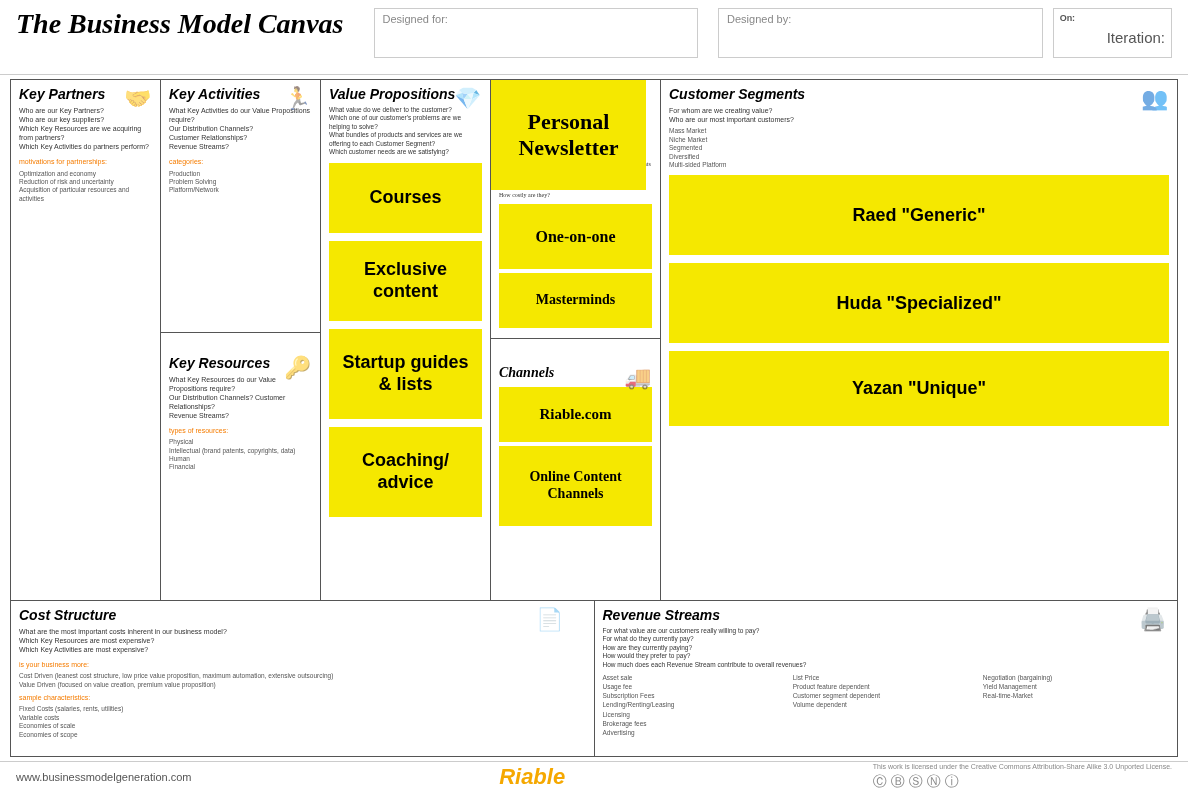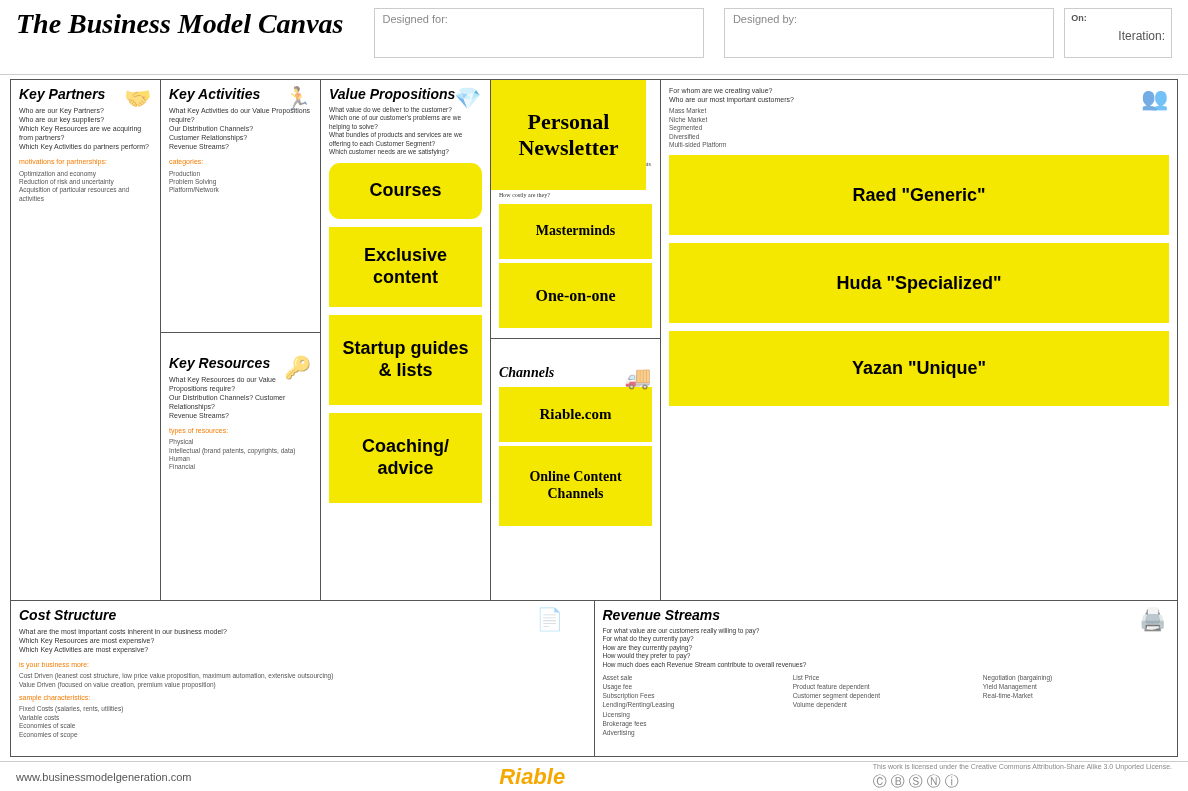--- a/index.html
+++ b/index.html
@@ -292,21 +292,21 @@
       <span style="font-size:11px;color:#888;">Designed for:</span>
     </div>
     <div class="header-spacer"></div>
     <div class="header-designed-by">
       <span style="font-size:11px;color:#888;">Designed by:</span>
     </div>
     <div class="header-meta">
       <div style="font-size:9px;color:#555;font-weight:bold;">
         <span>On:</span>
       </div>
-      <div style="font-size:12px;color:#555;margin-top:6px;margin-left:47px;">
+      <div style="font-size:15px;color:#555;margin-top:6px;margin-left:47px;">
         <span>Iteration:</span>
       </div>
     </div>
   </div>
 
   <div class="canvas-area">
 
     <div class="canvas-top">
 
       <div class="block col-partners">
@@ -350,51 +350,52 @@
       </div>
 
       <div class="block col-value">
         <div class="block-title">Value Propositions</div>
         <div class="block-icon">💎</div>
         <div class="block-desc" style="white-space:pre-line;font-size:6.5px;">What value do we deliver to the customer?
 Which one of our customer's problems are we helping to solve?
 What bundles of products and services are we offering to each Customer Segment?
 Which customer needs are we satisfying?</div>
 
-        <div class="sticky" style="margin-top:6px;height:56px;border-radius:11px;">Courses</div>
+        <div class="sticky" style="margin-top:6px;height:70px;">Courses</div>
         <div class="sticky" style="height:80px;">Exclusive content</div>
         <div class="sticky" style="height:90px;">Startup guides &amp; lists</div>
         <div class="sticky" style="height:90px;">Coaching/ advice</div>
       </div>
 
       <div class="col-cr-channels" style="position:relative;">
 
         <div class="personal-newsletter" style="top:0;left:0;width:155px;height:110px;font-size:22px;">
           <span>Personal Newsletter</span>
         </div>
 
         <div class="col-cr">
           <div class="block-title" style="font-size:12px;">Customer Relationships</div>
           <div class="block-desc" style="white-space:pre-line;font-size:6px;margin-top:60px;">What type of relationship does each of our Customer Segments expect us to establish?
 Which ones have we established?
 How are they integrated with the rest of our business model?
 How costly are they?</div>
 
+          <div class="sticky" style="margin-top:4px;height:65px;font-size:16px;">One-on-one</div>
           <div class="sticky" style="height:55px;font-size:14px;">Masterminds</div>
-          <div class="sticky" style="margin-top:4px;height:65px;font-size:16px;">One-on-one</div>
         </div>
         <div class="col-channels">
           <div class="block-title">Channels</div>
           <div class="block-icon">🚚</div>
           <div class="sticky" style="margin-top:6px;height:55px;font-size:15px;">Riable.com</div>
           <div class="sticky" style="height:80px;font-size:14px;">Online Content Channels</div>
         </div>
       </div>
 
       <div class="block col-segments">
+        <div class="block-title">Customer Segments</div>
         <div class="block-icon">👥</div>
         <div class="block-desc" style="white-space:pre-line;">For whom are we creating value?
 Who are our most important customers?</div>
         <div class="small-text" style="white-space:pre-line;margin-top:3px;">Mass Market
 Niche Market
 Segmented
 Diversified
 Multi-sided Platform</div>
 
         <div class="sticky" style="margin-top:6px;height:80px;font-size:18px;">Raed "Generic"</div>

